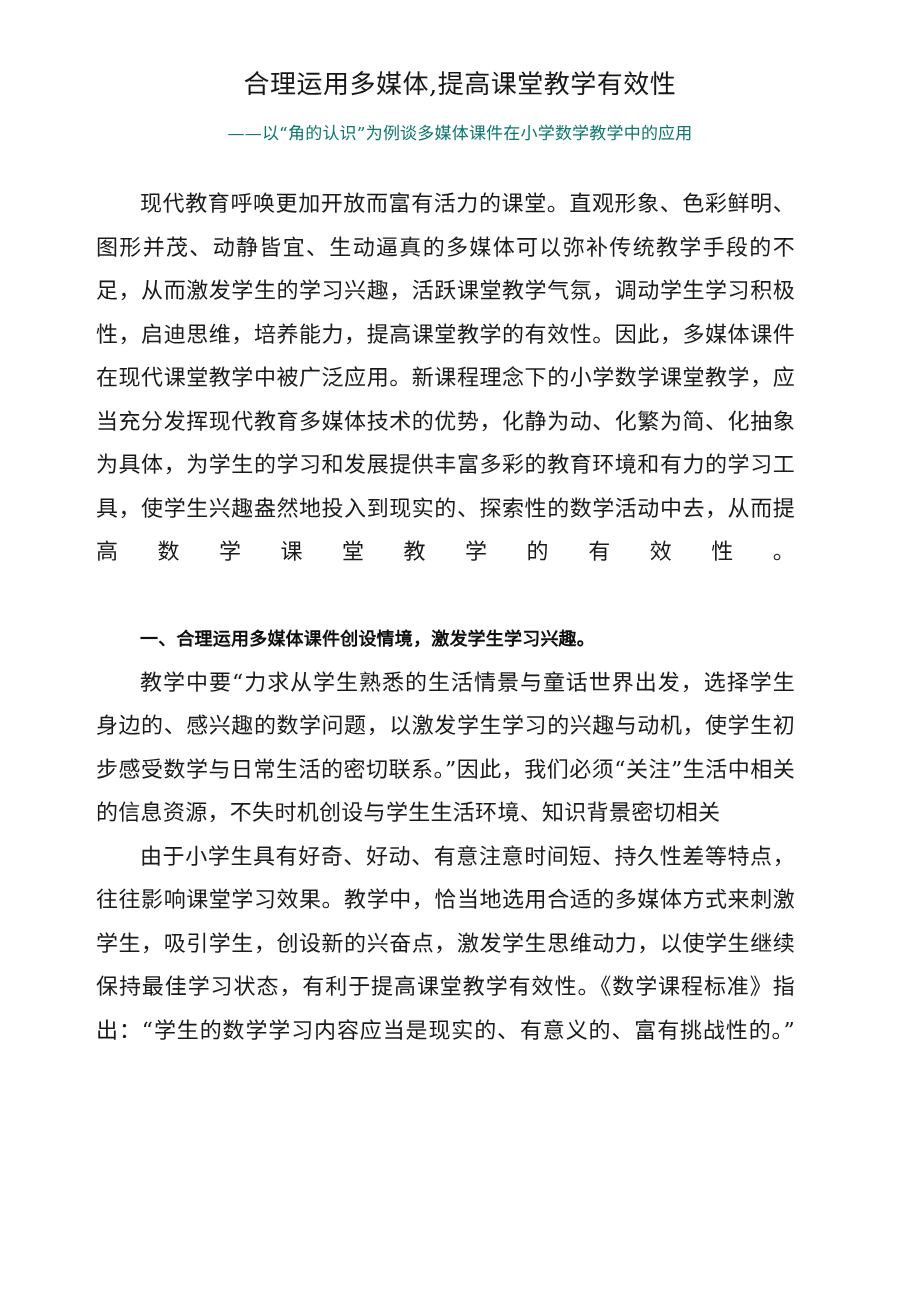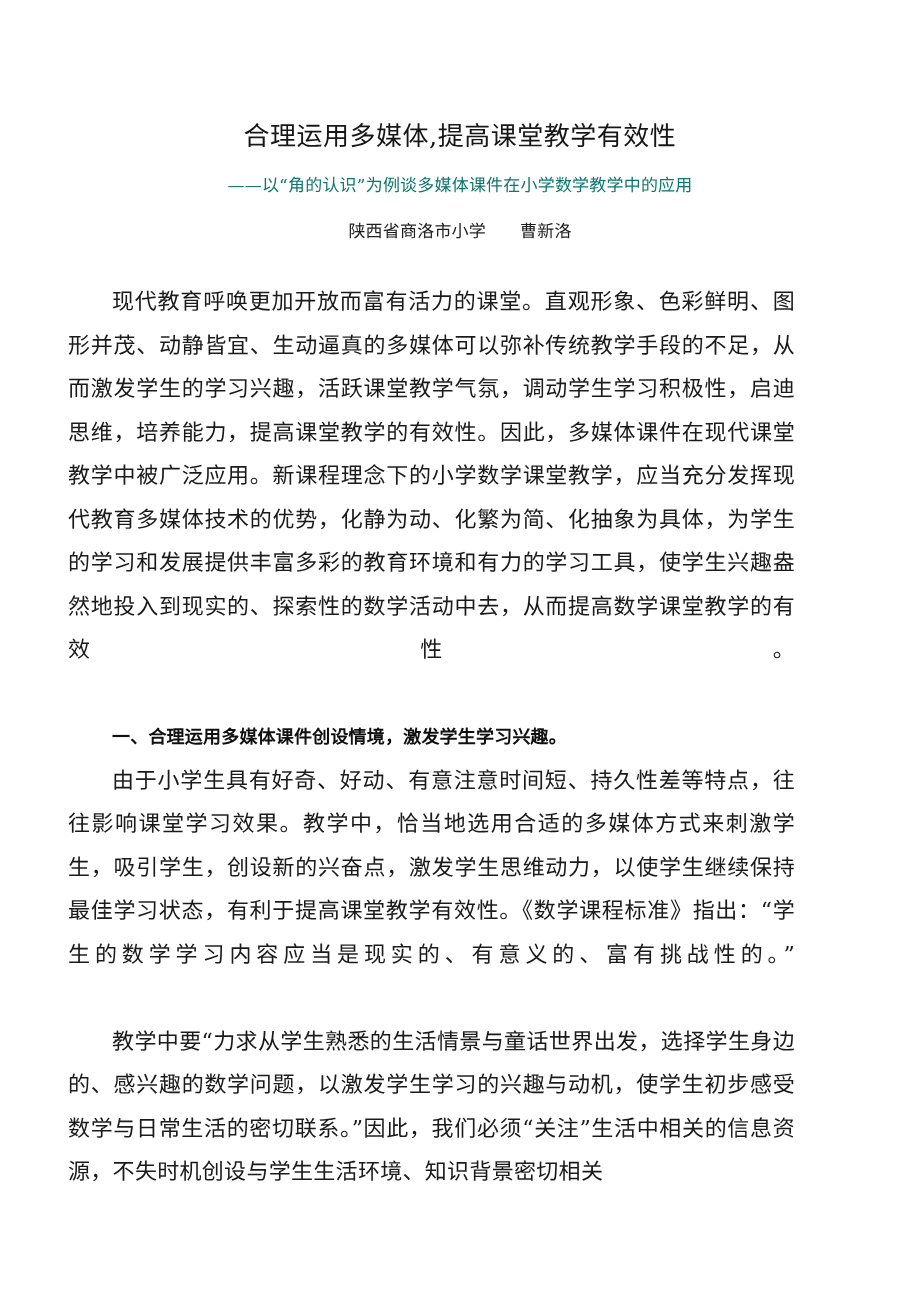--- a/index.html
+++ b/index.html
@@ -18,21 +18,21 @@
     width: 920px;
     height: 1302px;
     margin: 0 auto;
     background: #ffffff;
     overflow: hidden;
     box-sizing: border-box;
   }
 
   
   .title-block {
-    padding-top: 118px;
+    padding-top: 66px;
   }
   .doc-title {
     text-align: center;
     font-family: "DejaVu Serif", "Liberation Serif", serif;
     font-size: 26px;
     font-weight: 400;
     line-height: 36px;
     letter-spacing: 0.5px;
     color: #171717;
     margin: 0;
@@ -56,21 +56,21 @@
     letter-spacing: 0.2px;
   }
   .author-gap {
     display: inline-block;
     width: 34px;
   }
 
   
   .body-area {
     margin-top: 36px;
-    padding-left: 68px;
+    padding-left: 96px;
     padding-right: 125px;
   }
   p.para {
     margin: 0;
     font-size: 22px;
     line-height: 43.5px;
     text-align: justify;
     text-justify: inter-character;
     text-indent: 44px;
     color: #1a1a1a;
@@ -101,30 +101,27 @@
 </head>
 <body>
 
 <div class="page">
 
   <div class="title-block">
     <h1 class="doc-title">合理运用多媒体,提高课堂教学有效性</h1>
 
     <div class="doc-subtitle">——以“角的认识”为例谈多媒体课件在小学数学教学中的应用</div>
 
-    <div class="doc-author">
-      <span>陕西省商洛市小学</span><span class="author-gap"></span><span>曹新洛</span>
-    </div>
   </div>
 
   <div class="body-area">
 
     <p class="para">现代教育呼唤更加开放而富有活力的课堂。直观形象、色彩鲜明、图形并茂、动静皆宜、生动逼真的多媒体可以弥补传统教学手段的不足，从而激发学生的学习兴趣，活跃课堂教学气氛，调动学生学习积极性，启迪思维，培养能力，提高课堂教学的有效性。因此，多媒体课件在现代课堂教学中被广泛应用。新课程理念下的小学数学课堂教学，应当充分发挥现代教育多媒体技术的优势，化静为动、化繁为简、化抽象为具体，为学生的学习和发展提供丰富多彩的教育环境和有力的学习工具，使学生兴趣盎然地投入到现实的、探索性的数学活动中去，从而提高数学课堂教学的有效性。</p>
 
     <h2 class="section-heading">一、合理运用多媒体课件创设情境，激发学生学习兴趣。</h2>
 
+    <p class="para no-stretch">教学中要“力求从学生熟悉的生活情景与童话世界出发，选择学生身边的、感兴趣的数学问题，以激发学生学习的兴趣与动机，使学生初步感受数学与日常生活的密切联系。”因此，我们必须“关注”生活中相关的信息资源，不失时机创设与学生生活环境、知识背景密切相关</p>
+
     <p class="para">由于小学生具有好奇、好动、有意注意时间短、持久性差等特点，往往影响课堂学习效果。教学中，恰当地选用合适的多媒体方式来刺激学生，吸引学生，创设新的兴奋点，激发学生思维动力，以使学生继续保持最佳学习状态，有利于提高课堂教学有效性。《数学课程标准》指出：“学生的数学学习内容应当是现实的、有意义的、富有挑战性的。”</p>
-
-    <p class="para no-stretch">教学中要“力求从学生熟悉的生活情景与童话世界出发，选择学生身边的、感兴趣的数学问题，以激发学生学习的兴趣与动机，使学生初步感受数学与日常生活的密切联系。”因此，我们必须“关注”生活中相关的信息资源，不失时机创设与学生生活环境、知识背景密切相关</p>
 
   </div>
 
 </div>
 
 </body></html>

